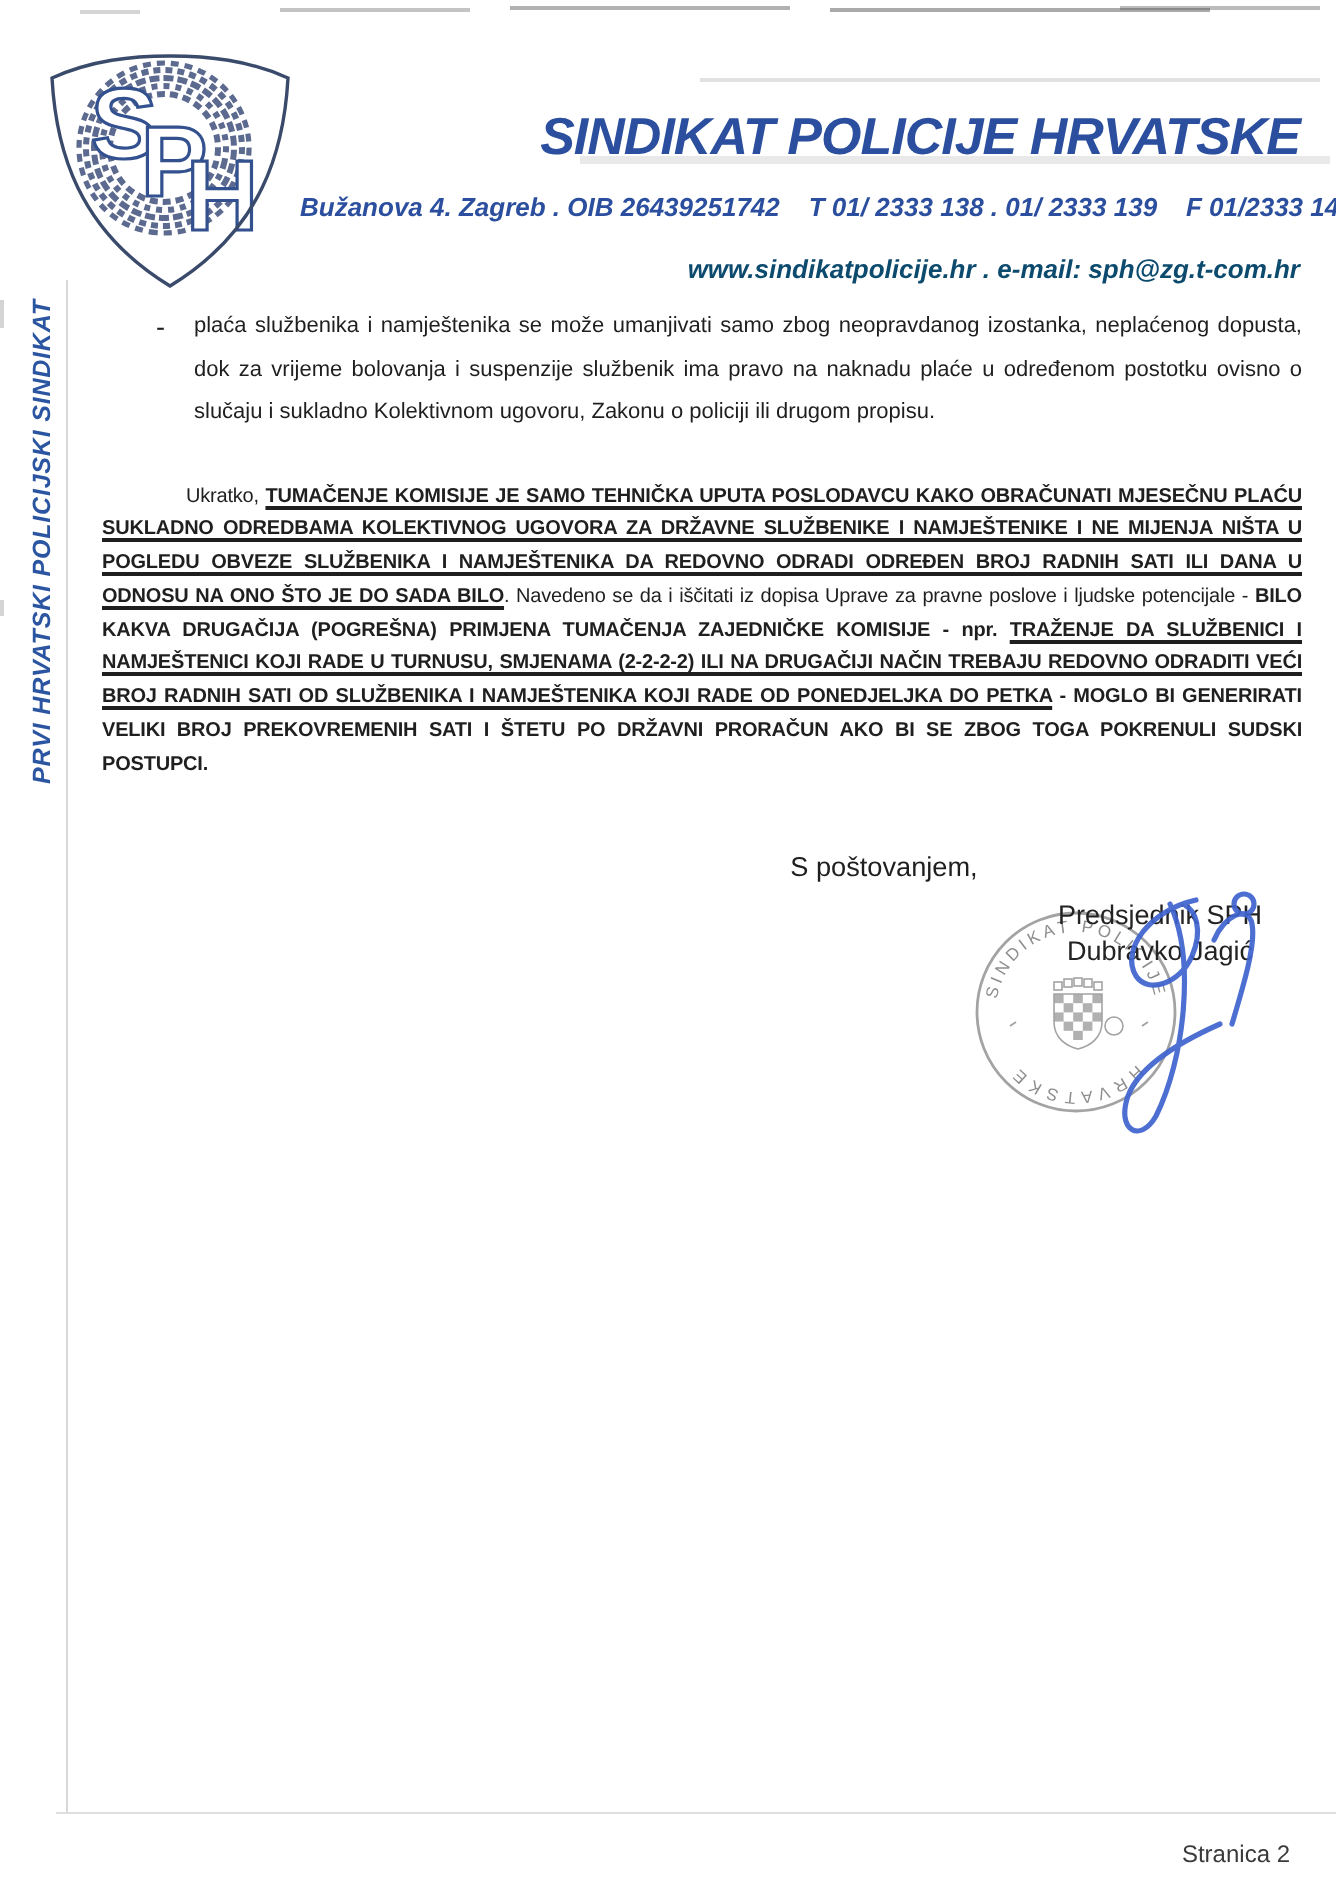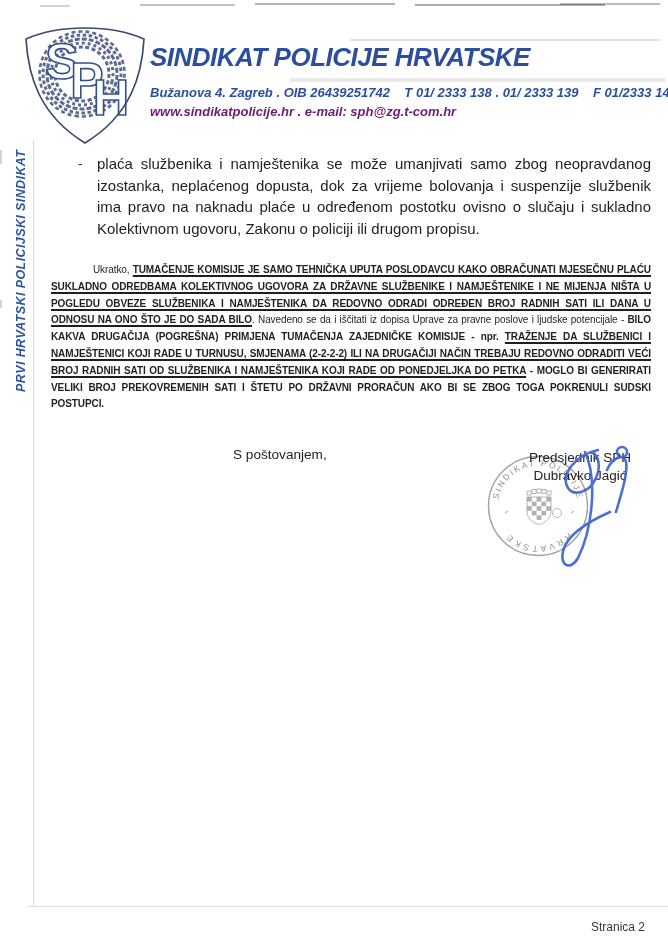--- a/index.html
+++ b/index.html
@@ -16,41 +16,41 @@
   .a6{left:350px;top:39px;width:310px;height:2px;background:#d9d9d9;opacity:.8;}
   .a7{left:290px;top:78px;width:375px;height:4px;background:#e4e4e4;opacity:.8;}
   .hline-bottom{position:absolute;left:28px;top:906px;width:640px;height:1px;background:#dedede;}
   .vline-left{position:absolute;left:33px;top:140px;width:1px;height:766px;background:#cccccc;opacity:.75;}
   .edge-speck{position:absolute;left:0;width:2px;background:#aaa;opacity:.5;}
   .e1{top:150px;height:14px;}
   .e2{top:300px;height:8px;}
 
   
   .logo-svg{position:absolute;left:19px;top:22px;}
-  .header-text{position:absolute;left:150px;right:18px;top:44px;}
+  .header-text{position:absolute;left:150px;right:18px;top:55px;text-align:right;}
   .org-title{font-size:26px;font-weight:bold;font-style:italic;color:#2b4f9e;letter-spacing:-0.5px;line-height:1.05;}
   .addr{margin-top:14px;font-size:13px;font-weight:bold;font-style:italic;color:#2b4f9e;white-space:pre;}
-  .addr2{margin-top:4px;font-size:13px;font-weight:bold;font-style:italic;color:#701a75;}
+  .addr2{margin-top:16px;font-size:13px;font-weight:bold;font-style:italic;color:#0c4a6e;}
 
   
   .vertical-text{position:absolute;left:14px;top:392px;width:232px;height:16px;
     transform:rotate(-90deg);transform-origin:0 0;
     font-size:12.5px;font-weight:bold;font-style:italic;color:#2b55a0;
     letter-spacing:.4px;text-align:center;white-space:nowrap;}
 
   
   .body-block{position:absolute;left:51px;top:150px;width:600px;text-align:justify;}
   .para1-row{display:flex;margin-top:3px;}
   .dash-cell{width:46px;flex:0 0 46px;padding-left:27px;box-sizing:border-box;
     font-size:13.6px;line-height:21.5px;}
-  .para1{margin:0;flex:1;font-size:15px;line-height:21.5px;}
+  .para1{margin:0;flex:1;font-size:11px;line-height:21.5px;}
   .para2{margin:23px 0 0 0;font-size:10px;line-height:16.8px;text-indent:42px;letter-spacing:-0.1px;}
   .para2 .b{font-weight:bold;}
   .para2 .u{text-decoration:underline;text-decoration-thickness:1.5px;text-underline-offset:2px;}
-  .closing{margin:34px 0 0 182px;font-size:13.6px;text-align:left;}
+  .closing{margin:34px 0 0 182px;font-size:13.6px;text-align:center;}
 
   
   .stamp-svg{position:absolute;left:485px;top:453px;opacity:.78;}
   .sig-block{position:absolute;left:505px;top:449px;width:150px;text-align:center;
     font-size:13.5px;color:#232323;line-height:18px;z-index:3;}
   .sig-svg{position:absolute;left:495px;top:435px;z-index:4;}
 
   
   .footer-note{position:absolute;left:62px;top:920px;font-size:9.5px;font-style:italic;color:#4a4a4a;}
   .footer-page{position:absolute;right:23px;top:920px;font-size:12px;color:#3a3a3a;}

